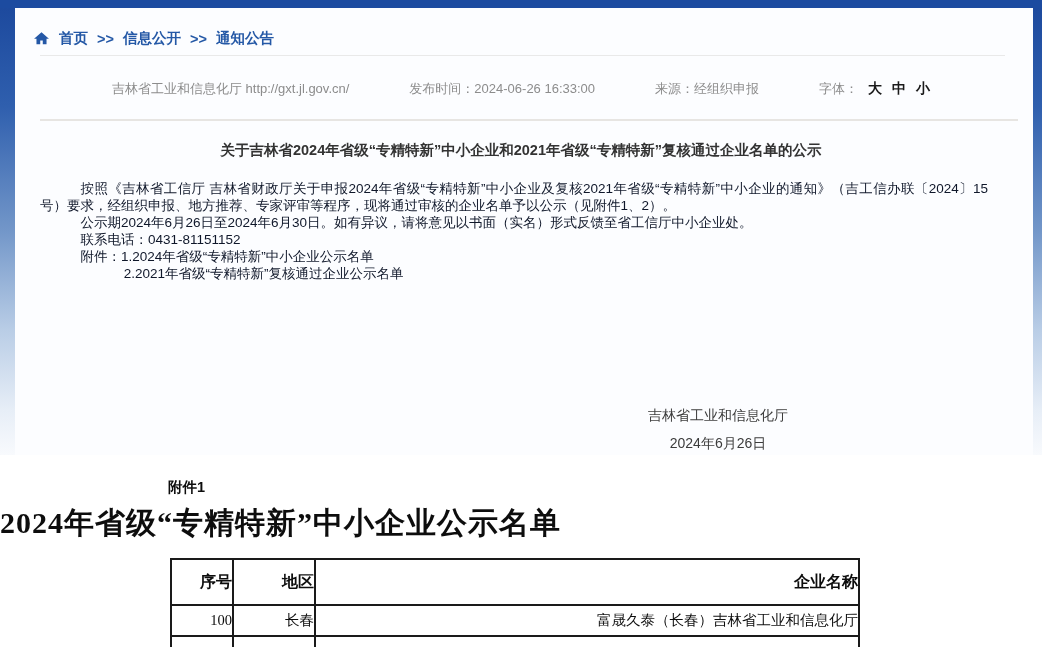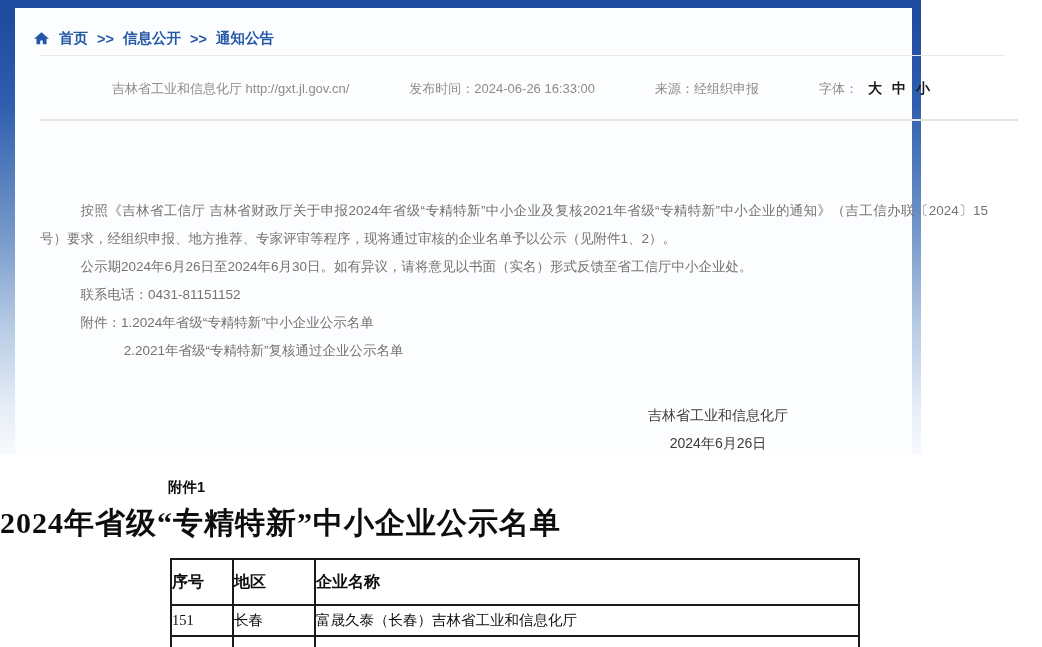--- a/index.html
+++ b/index.html
@@ -9,21 +9,21 @@
   }
   #stage {
     position: relative;
     width: 1042px; height: 647px;
     overflow: hidden;
     background: #ffffff;
   }
   
   .panel {
     position: absolute; left: 0; top: 0;
-    width: 921px; height: 455px;
+    width: 1042px; height: 455px;
     background: #fcfdff;
   }
   .topbar {
     position: absolute; left: 0; top: 0; right: 0; height: 8px;
     background: #1c4ba0;
   }
   .side-strip-left {
     position: absolute; left: 0; top: 8px; bottom: 0; width: 15px;
     background: linear-gradient(180deg, #1d4a9e 0%, #2f5fae 22%, #7397c9 50%, #b9cde6 72%, #e7eef7 90%, #f8fafd 100%);
   }
@@ -51,22 +51,22 @@
   .font-opt { color: #1a1a1a; font-weight: bold; font-size: 14px; margin-left: 6px; cursor: pointer; }
   .meta-divider {
     position: absolute; left: 40px; top: 119px; width: 978px; height: 2px;
     background: #e7e5e2;
   }
   .article-title {
     position: absolute; left: 40px; top: 141px; width: 962px;
     text-align: center; font-size: 14.5px; font-weight: bold; color: #333333;
   }
   .article-body {
-    position: absolute; left: 40px; top: 197px; width: 948px;
-    font-size: 13.5px; line-height: 28px; color: #737373;
+    position: absolute; left: 40px; top: 180px; width: 948px;
+    font-size: 13.5px; line-height: 17px; color: #0f172a;
     text-align: justify;
   }
   .article-body p { margin: 0; }
   .ind3 { text-indent: 3em; }
   .ind6 { text-indent: 6.2em; }
   .signature-block {
     position: absolute; left: 618px; top: 401px; width: 200px;
     text-align: center; font-size: 14px; line-height: 28px; color: #3c3c3c;
   }
   
@@ -86,21 +86,21 @@
     letter-spacing: 1px;
   }
   table.att-table {
     position: absolute; left: 170px; top: 100px;
     border-collapse: collapse;
     font-family: "Liberation Serif", "DejaVu Serif", serif;
     color: #0d0d0d;
   }
   table.att-table th, table.att-table td {
     border: 2px solid #1a1a1a;
-    text-align: left; vertical-align: middle;
+    text-align: right; vertical-align: middle;
     padding: 0;
   }
   table.att-table th { height: 44px; font-size: 16px; font-weight: bold; }
   table.att-table td { height: 29px; font-size: 14.5px; }
   table.att-table tr.partial td { height: 24px; border-bottom: none; }
 </style>
 </head>
 <body>
 
 <div id="stage">
@@ -128,20 +128,21 @@
       <span>来源：经组织申报</span>
       <span class="font-sizes">
         <span>字体：</span>
         <span class="font-opt">大</span>
         <span class="font-opt">中</span>
         <span class="font-opt">小</span>
       </span>
     </div>
     <div class="meta-divider"></div>
 
+    <div class="article-title">关于吉林省2024年省级“专精特新”中小企业和2021年省级“专精特新”复核通过企业名单的公示</div>
 
     <div class="article-body">
       <p class="ind3">按照《吉林省工信厅 吉林省财政厅关于申报2024年省级“专精特新”中小企业及复核2021年省级“专精特新”中小企业的通知》（吉工信办联〔2024〕15号）要求，经组织申报、地方推荐、专家评审等程序，现将通过审核的企业名单予以公示（见附件1、2）。</p>
       <p class="ind3">公示期2024年6月26日至2024年6月30日。如有异议，请将意见以书面（实名）形式反馈至省工信厅中小企业处。</p>
       <p class="ind3">联系电话：0431-81151152</p>
       <p class="ind3">附件：1.2024年省级“专精特新”中小企业公示名单</p>
       <p class="ind6">2.2021年省级“专精特新”复核通过企业公示名单</p>
     </div>
 
     <div class="signature-block">
@@ -162,21 +163,21 @@
       </colgroup>
       <thead>
         <tr>
           <th>序号</th>
           <th>地区</th>
           <th>企业名称</th>
         </tr>
       </thead>
       <tbody>
         <tr>
-          <td>151</td>
+          <td>100</td>
           <td>长春</td>
           <td>富晟久泰（长春）吉林省工业和信息化厅</td>
         </tr>
         <tr class="partial">
           <td></td>
           <td></td>
           <td></td>
         </tr>
       </tbody>
     </table>

